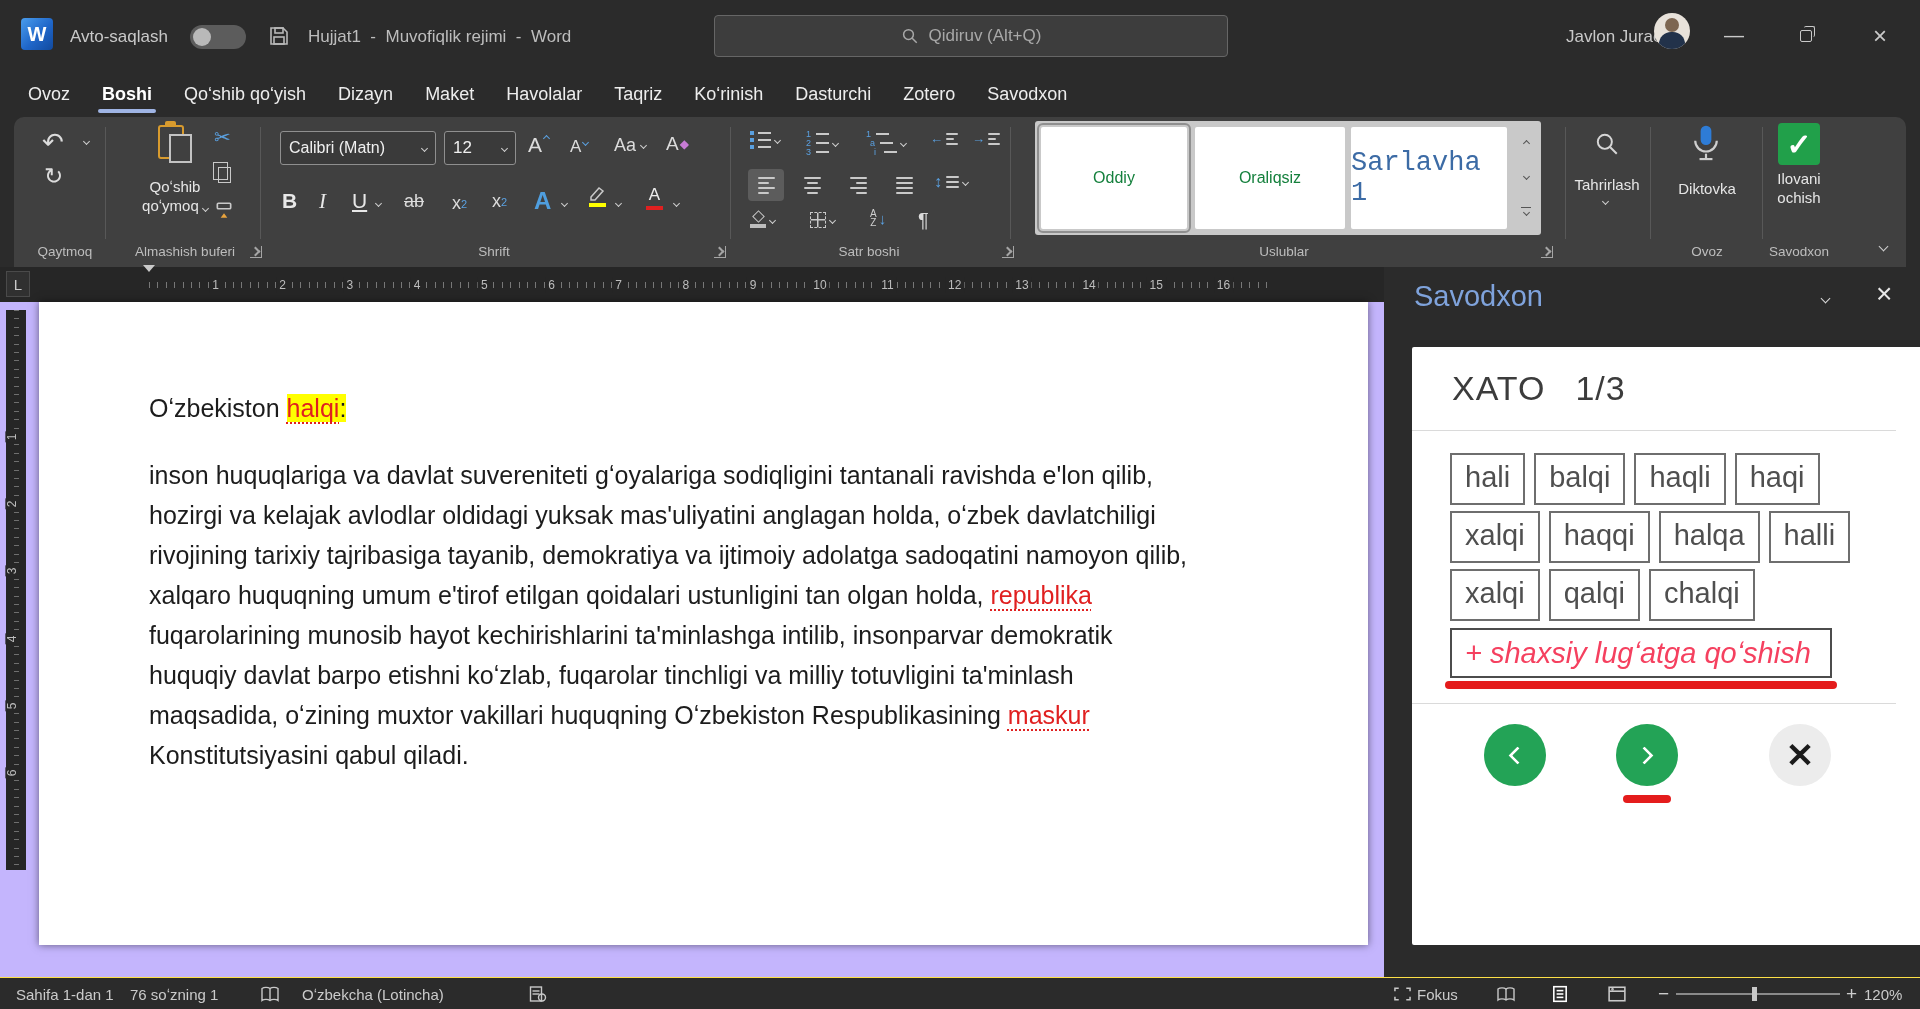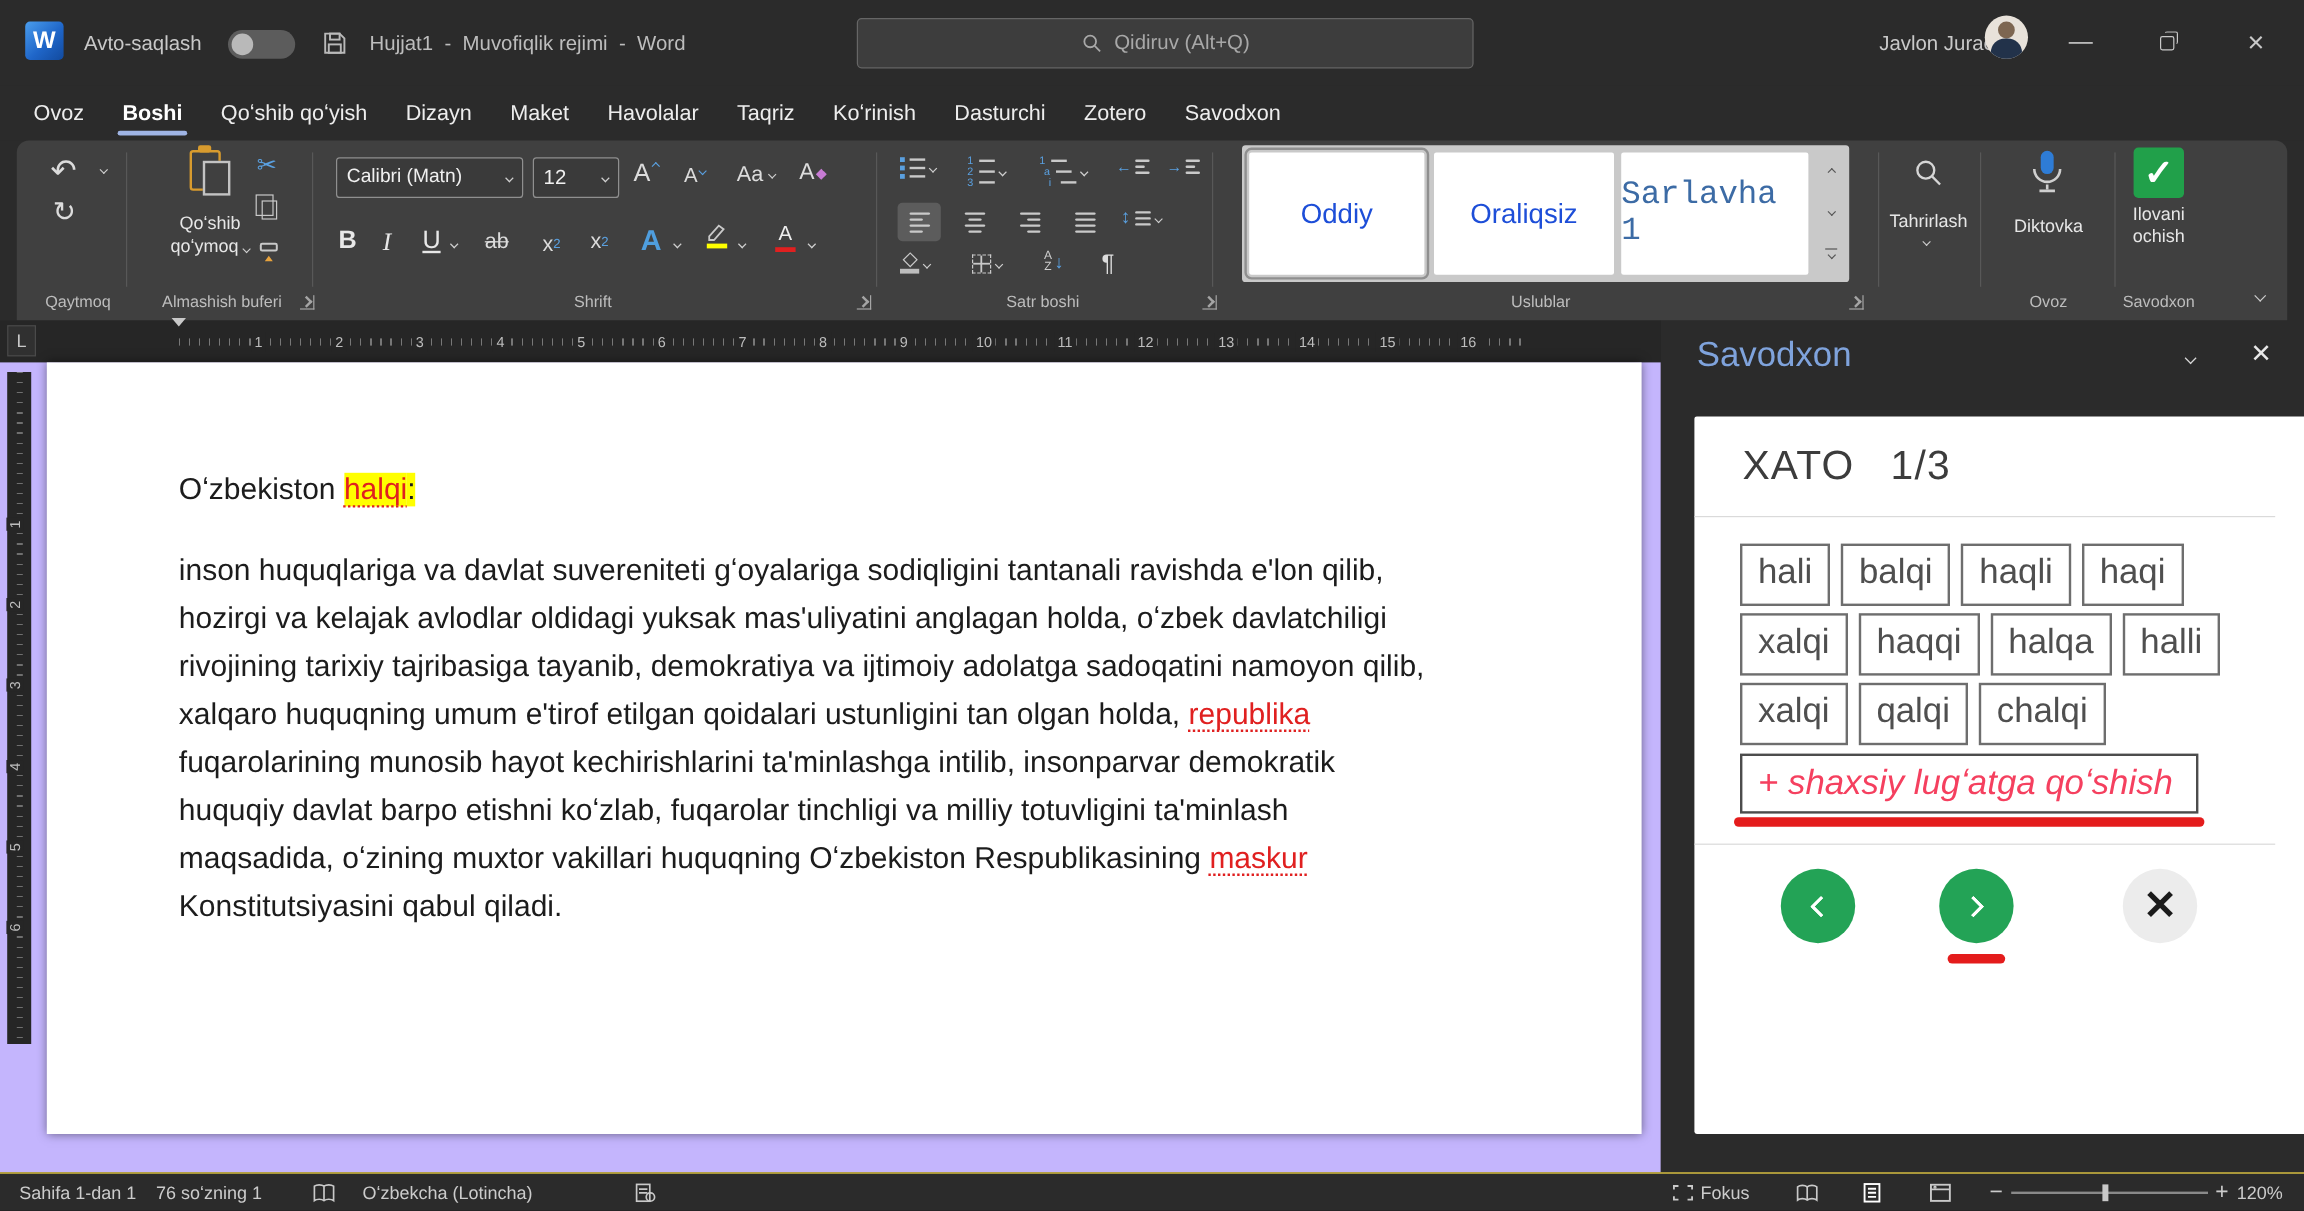--- a/index.html
+++ b/index.html
@@ -47,21 +47,21 @@
   .fmt{font-size:21px;color:#e8e8e8}
   .bars{display:flex;flex-direction:column;gap:3px}
   .bars i{display:block;height:2px;background:#c9c9c9;border-radius:1px}
   .listicn{display:flex;flex-direction:column;gap:3px}
   .listicn .row{display:flex;align-items:center;gap:4px}
   .listicn .dot{width:4px;height:4px;background:#5aa0e0}
   .listicn .num{font-size:9px;line-height:6px;color:#5aa0e0;width:6px}
   .listicn .ln{width:13px;height:2px;background:#c9c9c9}
   .alignbtn{position:absolute;width:36px;height:32px;display:flex;align-items:center;justify-content:center;border-radius:4px}
   .alignbtn.sel{background:#5c5c5c}
-  .stylecard{position:absolute;top:127px;height:102px;background:#fff;border-radius:2px;display:flex;align-items:center;justify-content:center;font-size:23px;color:#1d4ed8}
+  .stylecard{position:absolute;top:127px;height:102px;background:#fff;border-radius:2px;display:flex;align-items:center;justify-content:center;font-size:16px;color:#15803d}
   .stylecard.sel{outline:2px solid #8f8f8f;outline-offset:2px}
   .stylecard.h1{font-family:Liberation Mono, monospace;font-size:27px;color:#3c6ba5}
   .clipicon{position:relative;width:26px;height:34px;border:2.5px solid #d89b2e;border-radius:3px}
   .clipicon::before{content:"";position:absolute;left:5px;top:-6px;width:11px;height:6px;background:#d89b2e;border-radius:2px}
   .clipicon::after{content:"";position:absolute;left:9px;top:7px;width:19px;height:25px;background:#404040;border:2px solid #c3c3c3}
   .copyicn{position:relative;width:13px;height:16px;border:1.6px solid #c9c9c9;background:#404040}
   .copyicn::before{content:"";position:absolute;left:-6px;top:-6px;width:13px;height:16px;border:1.6px solid #c9c9c9}
   .greenapp{width:42px;height:42px;border-radius:4px;background:#21a04a;color:#fff;font-size:30px;font-weight:bold;display:flex;align-items:center;justify-content:center}
   .two-line-label{position:absolute;text-align:center;font-size:15px;color:#e6e6e6;line-height:19px}
 

